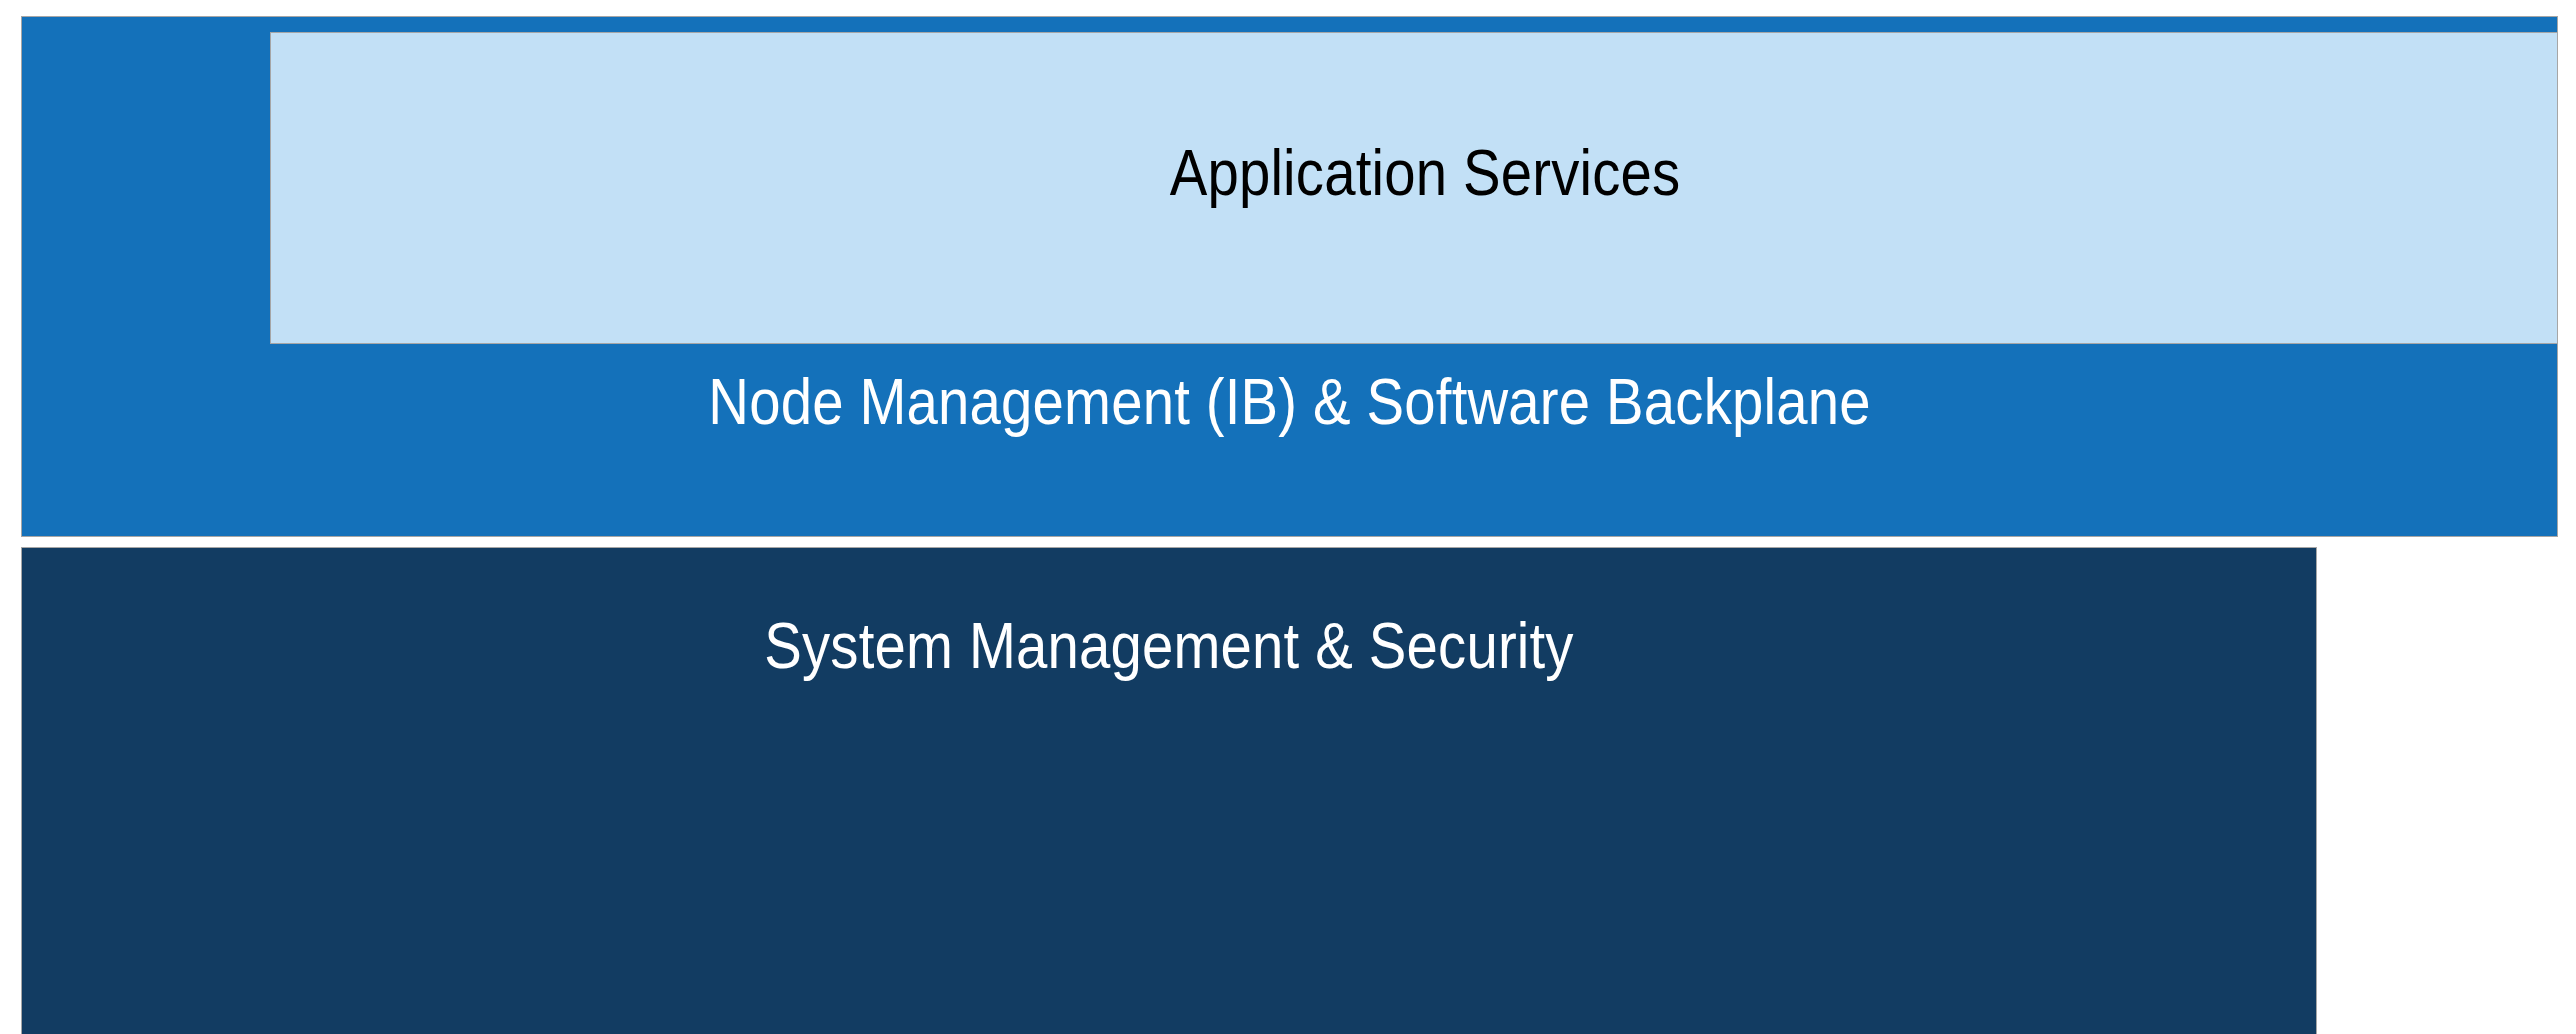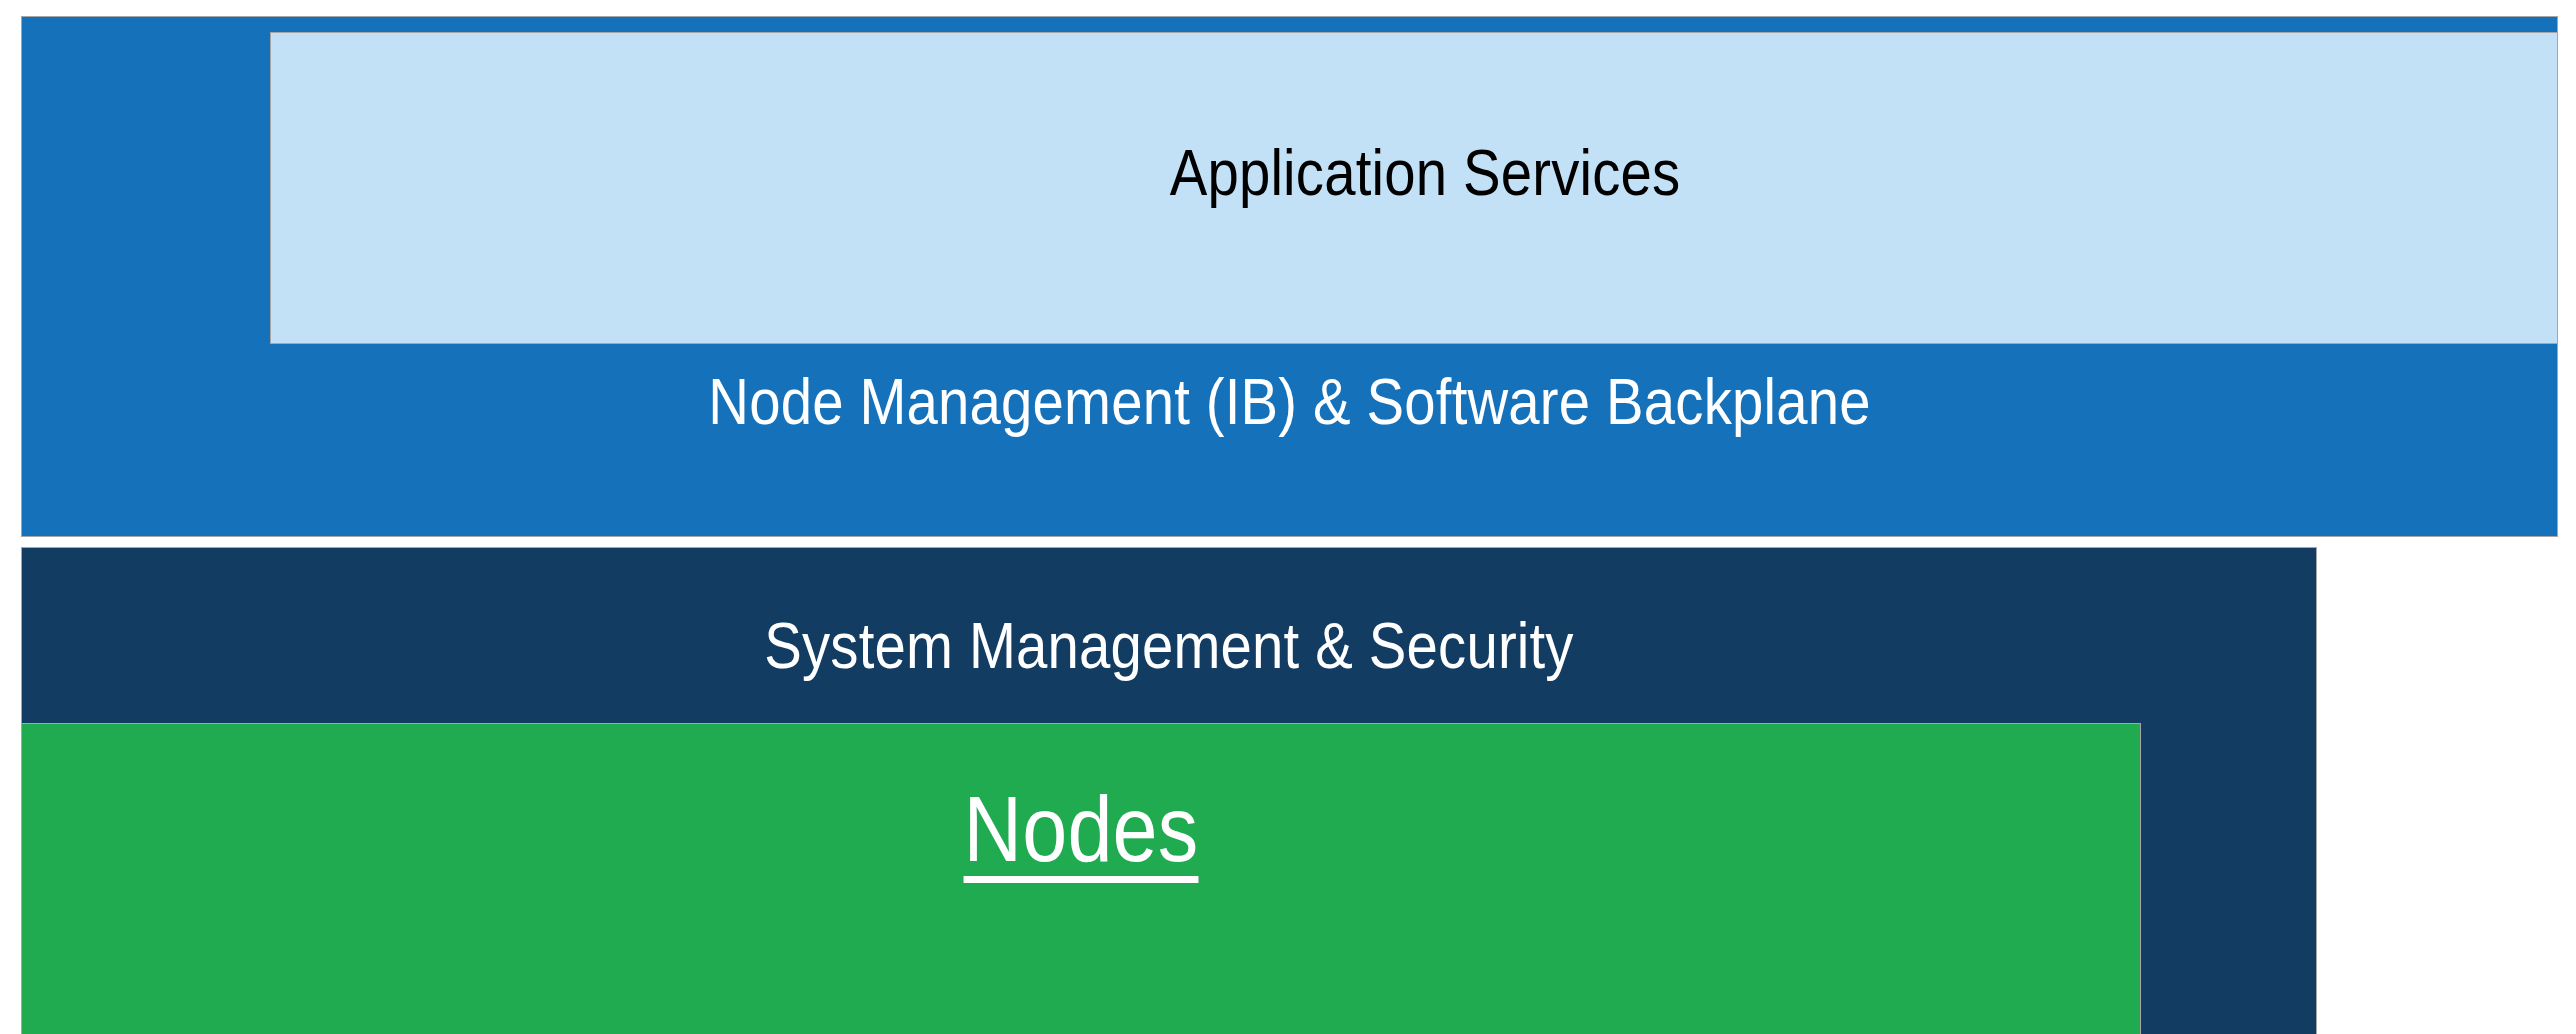--- a/index.html
+++ b/index.html
@@ -129,19 +129,15 @@
       <div class="layer-label" id="label-app-services">Application Services</div>
     </div>
 
   </div>
 
   <div class="layer" id="layer-sys-mgmt">
 
     <div class="layer-label" id="label-sys-mgmt" style="text-align: center;">System Management &amp; Security</div>
   </div>
 
-  <div class="layer" id="layer-nodes">
-
-    <div class="layer-label" id="label-nodes">Nodes</div>
-  </div>
 
 </div>
 
 
 </body></html>

